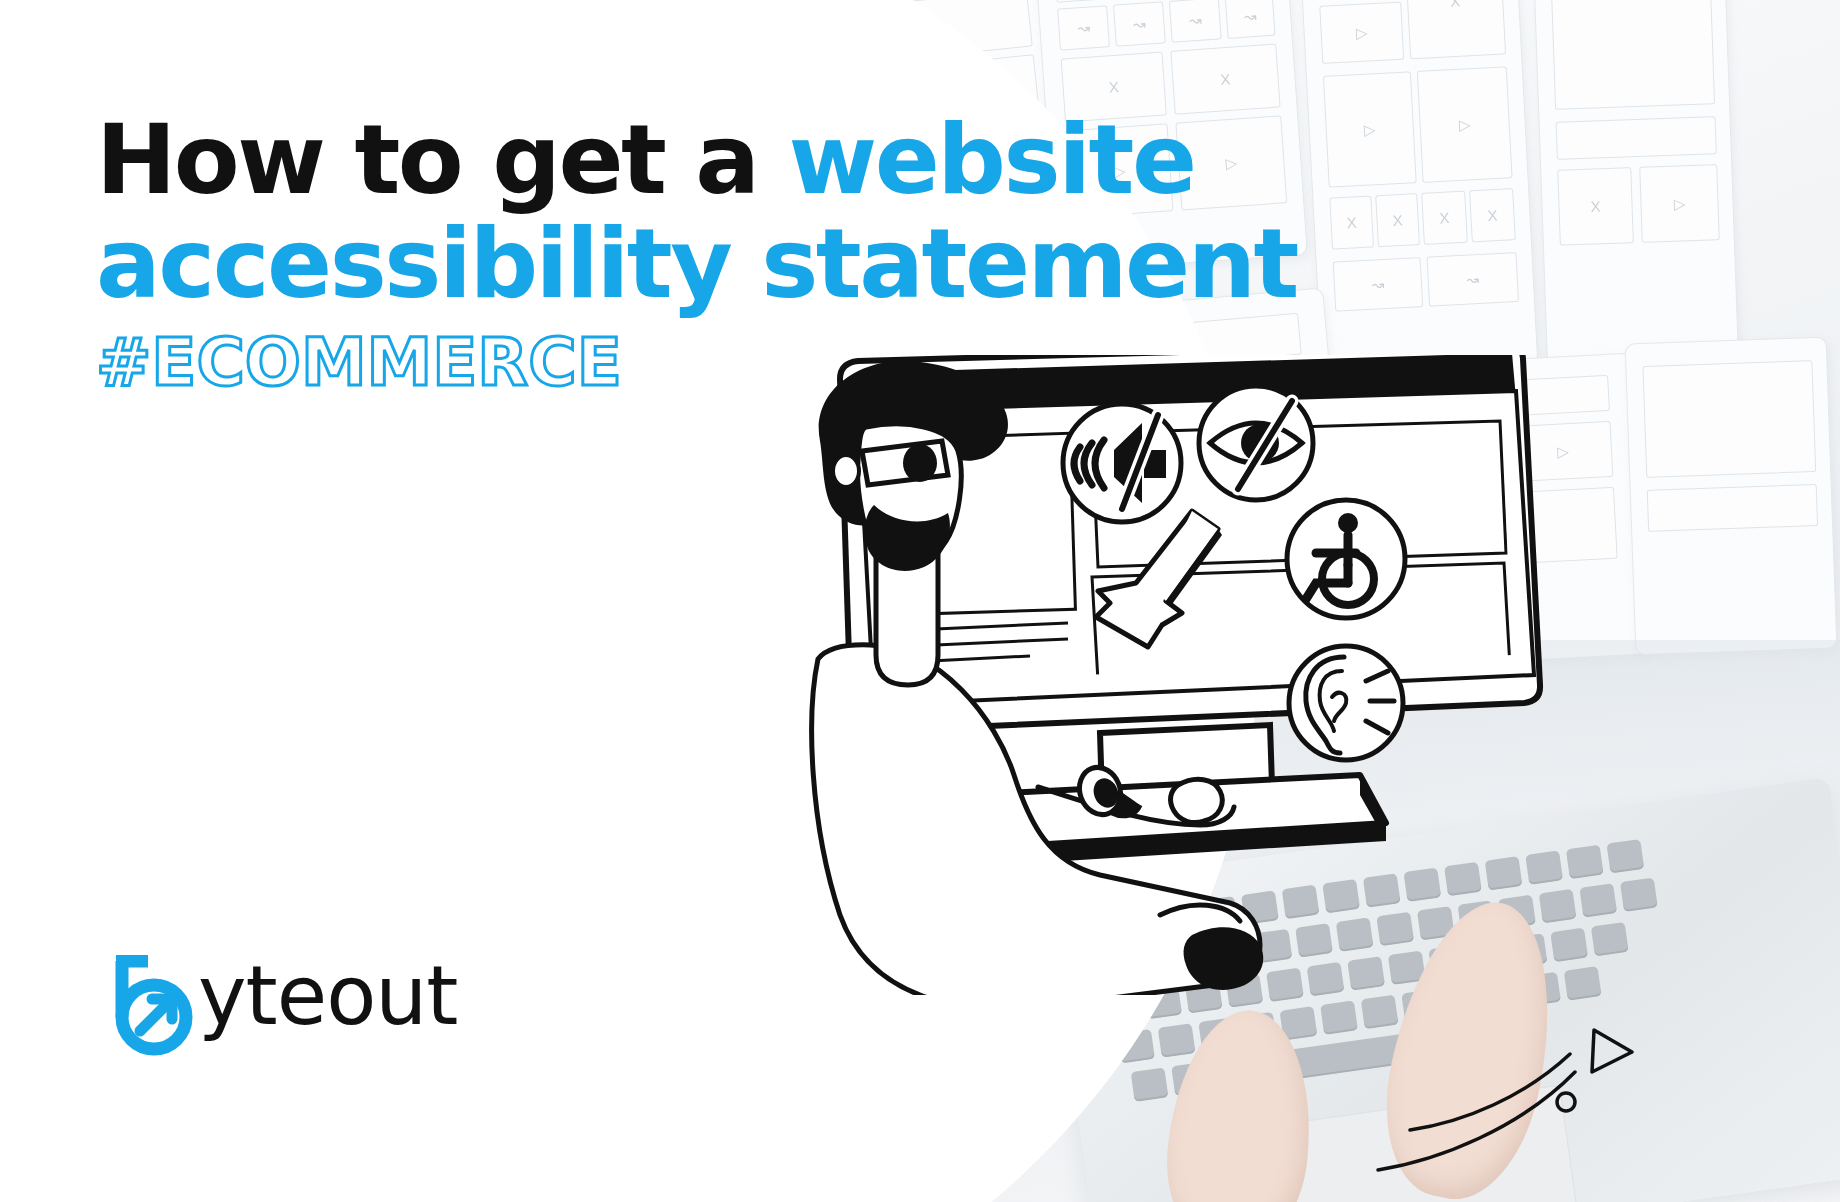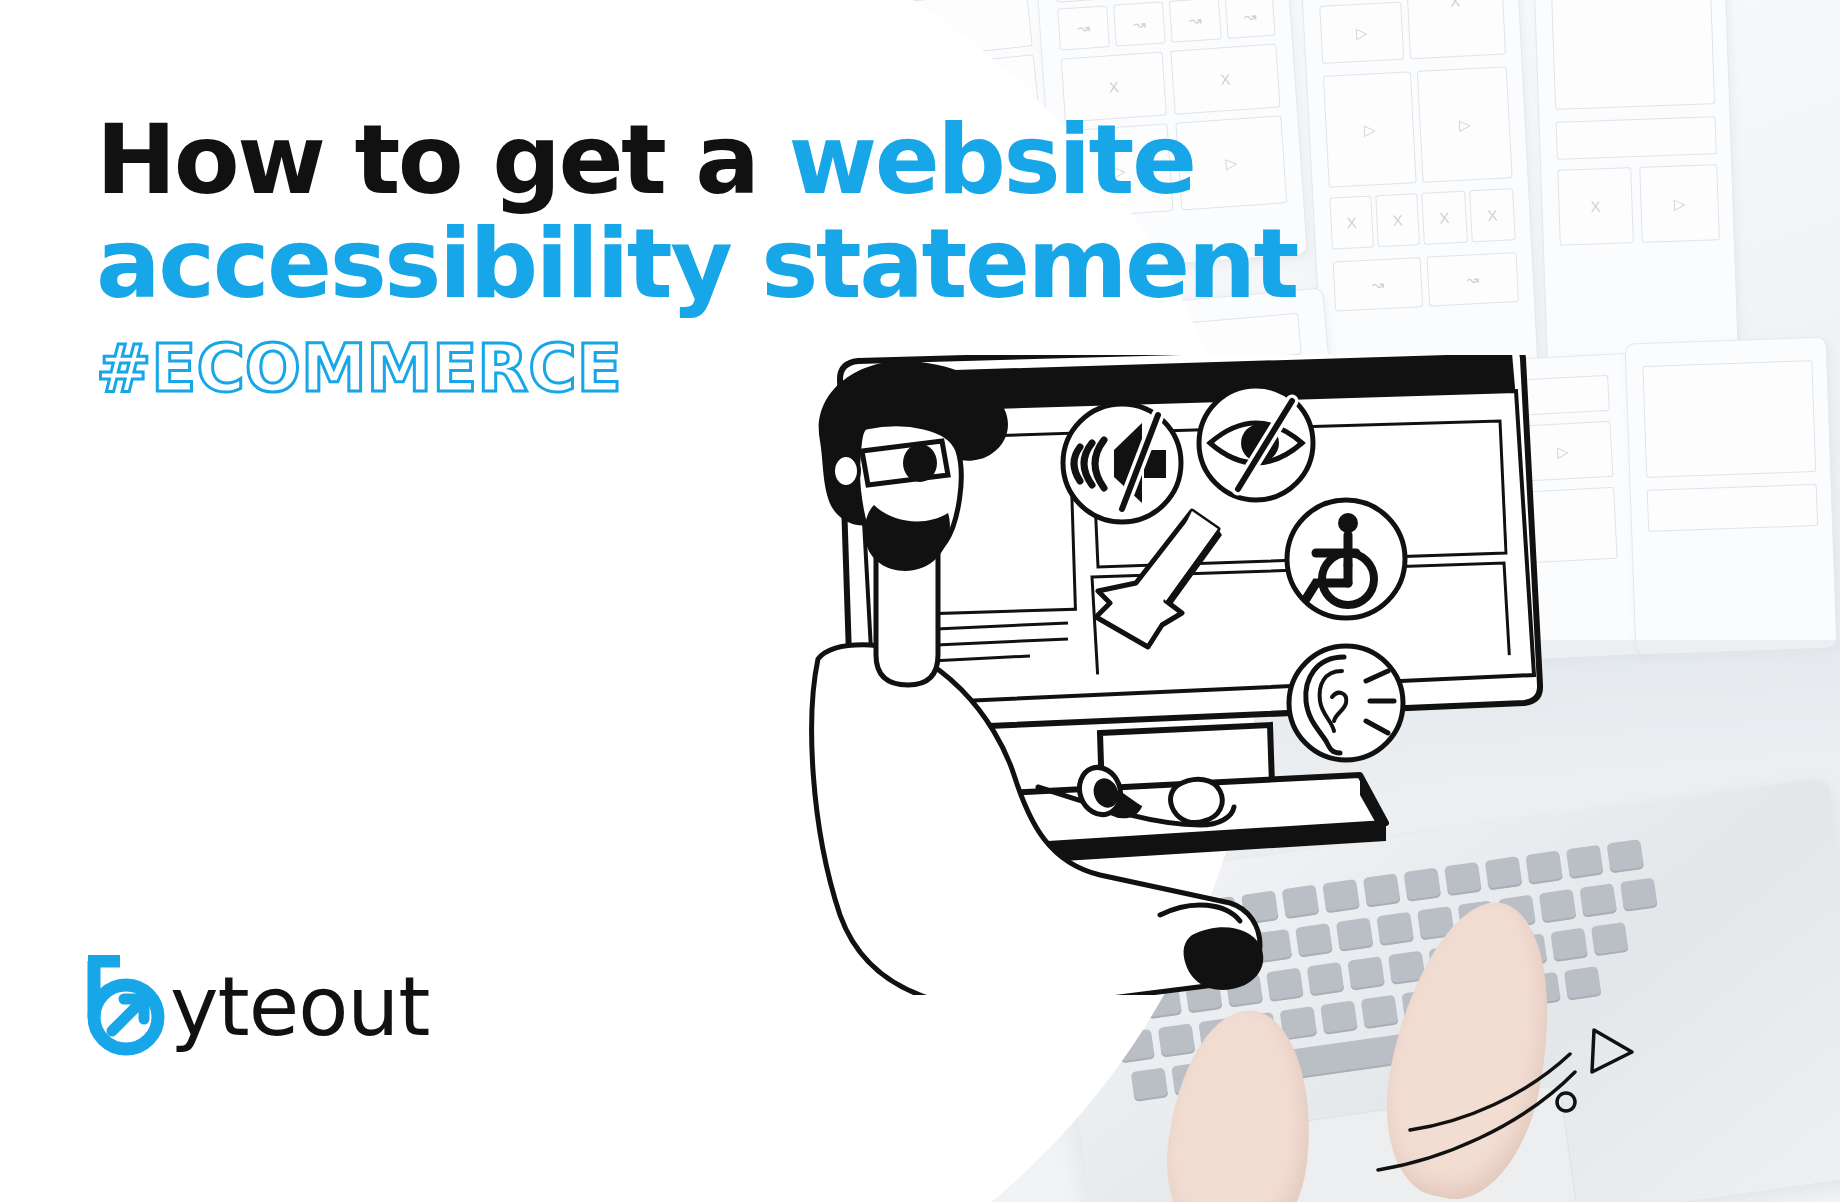--- a/index.html
+++ b/index.html
@@ -62,33 +62,33 @@
     font-family:"DejaVu Sans","Liberation Sans",sans-serif;
     font-weight:bold;
     font-size:96px;
     line-height:104px;
     letter-spacing:-2.5px;
     color:#111111;
     white-space:nowrap;
   }
   .h-blue{color:#17A7E8;}
   .tag-line{
-    margin-top:18px;
+    margin-top:12px;
     font-family:"DejaVu Sans","Liberation Sans",sans-serif;
     font-weight:bold;
     font-size:66px;
     line-height:70px;
     letter-spacing:0px;
     color:transparent;
     -webkit-text-stroke:3px #17A7E8;
     white-space:nowrap;
   }
 
   
-  .logo{position:absolute;left:80px;top:955px;display:flex;align-items:center;}
+  .logo{position:absolute;left:108px;top:955px;display:flex;}
   .logo-word{
     font-family:"DejaVu Sans","Liberation Sans",sans-serif;
     font-size:82px;font-weight:500;color:#111;letter-spacing:-1px;line-height:1;
     margin-left:-6px;
   }
 
   
   .illu{position:absolute;left:800px;top:355px;width:760px;height:640px;}
 </style>
 </head>

